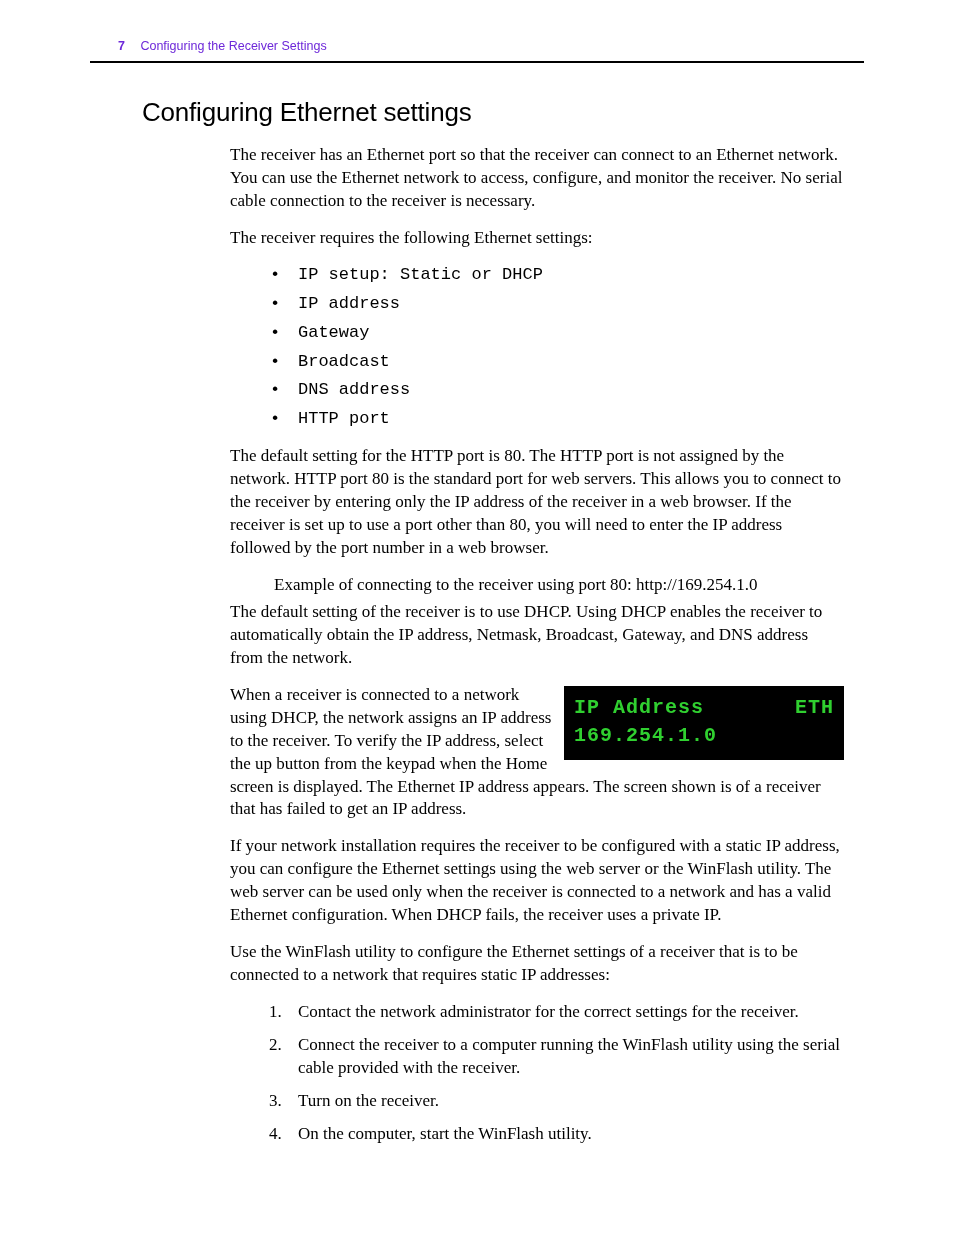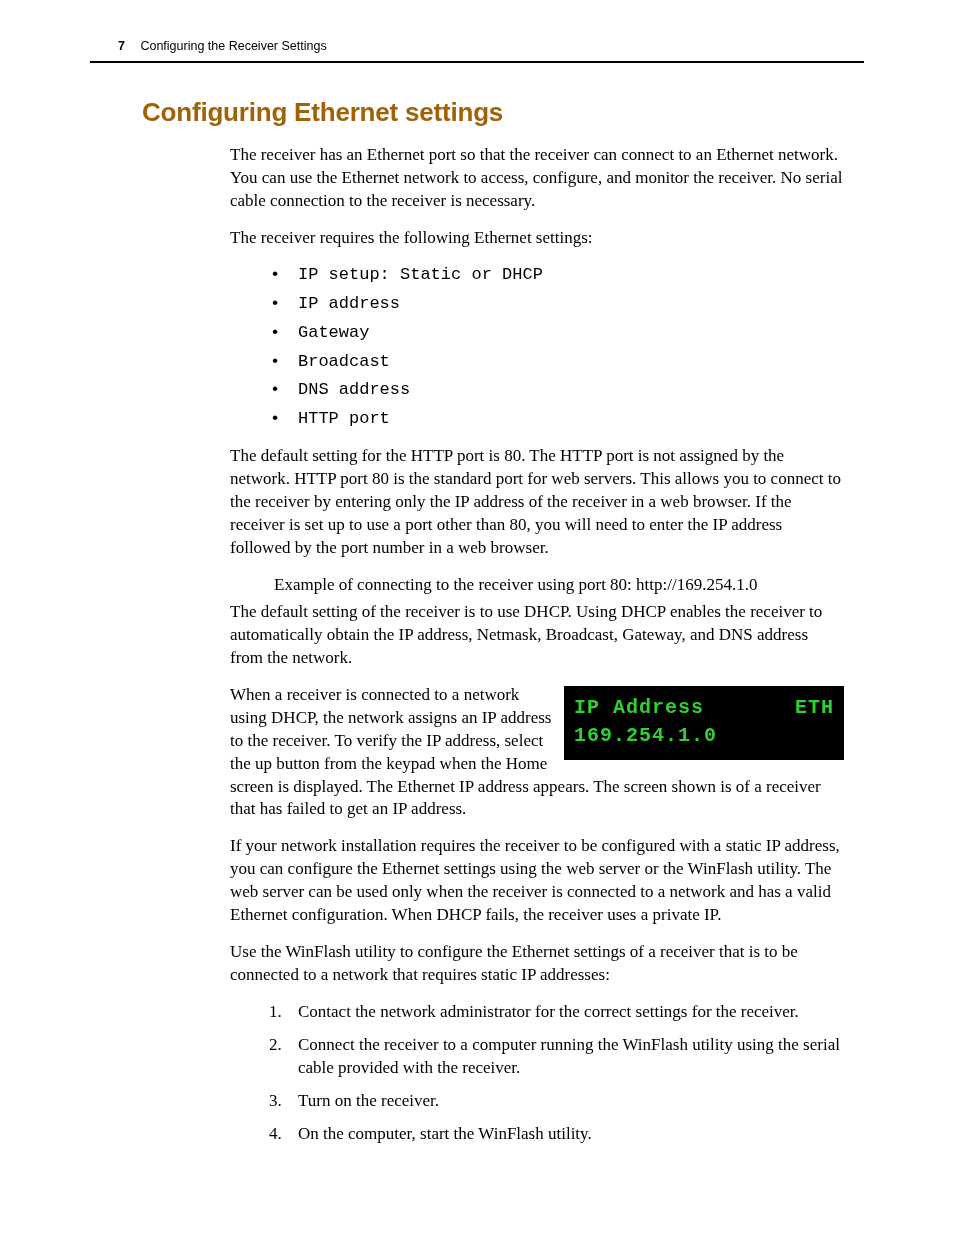--- a/index.html
+++ b/index.html
@@ -11,35 +11,35 @@
     color: #000;
     font-size: 17px;
     line-height: 1.35;
   }
   .page {
     padding: 38px 90px 60px 90px;
   }
   .running-head {
     font-family: Arial, Helvetica, sans-serif;
     font-size: 12.5px;
-    color: #000000;
+    color: #6d28d9;
     padding: 0 0 6px 28px;
   }
   .running-head .chnum {
     font-weight: bold;
     margin-right: 12px;
   }
   .hr {
     border-top: 2px solid #000;
     margin: 0 0 32px 0;
   }
   h2.section-title {
     font-family: Arial, Helvetica, sans-serif;
-    color: #a16207;
-    font-weight: 700;
+    color: #000000;
+    font-weight: 400;
     font-size: 26px;
     margin: 0 0 14px 52px;
     letter-spacing: -0.2px;
   }
   .body {
     margin-left: 140px;
     margin-right: 20px;
   }
   .body p {
     margin: 0 0 14px 0;

